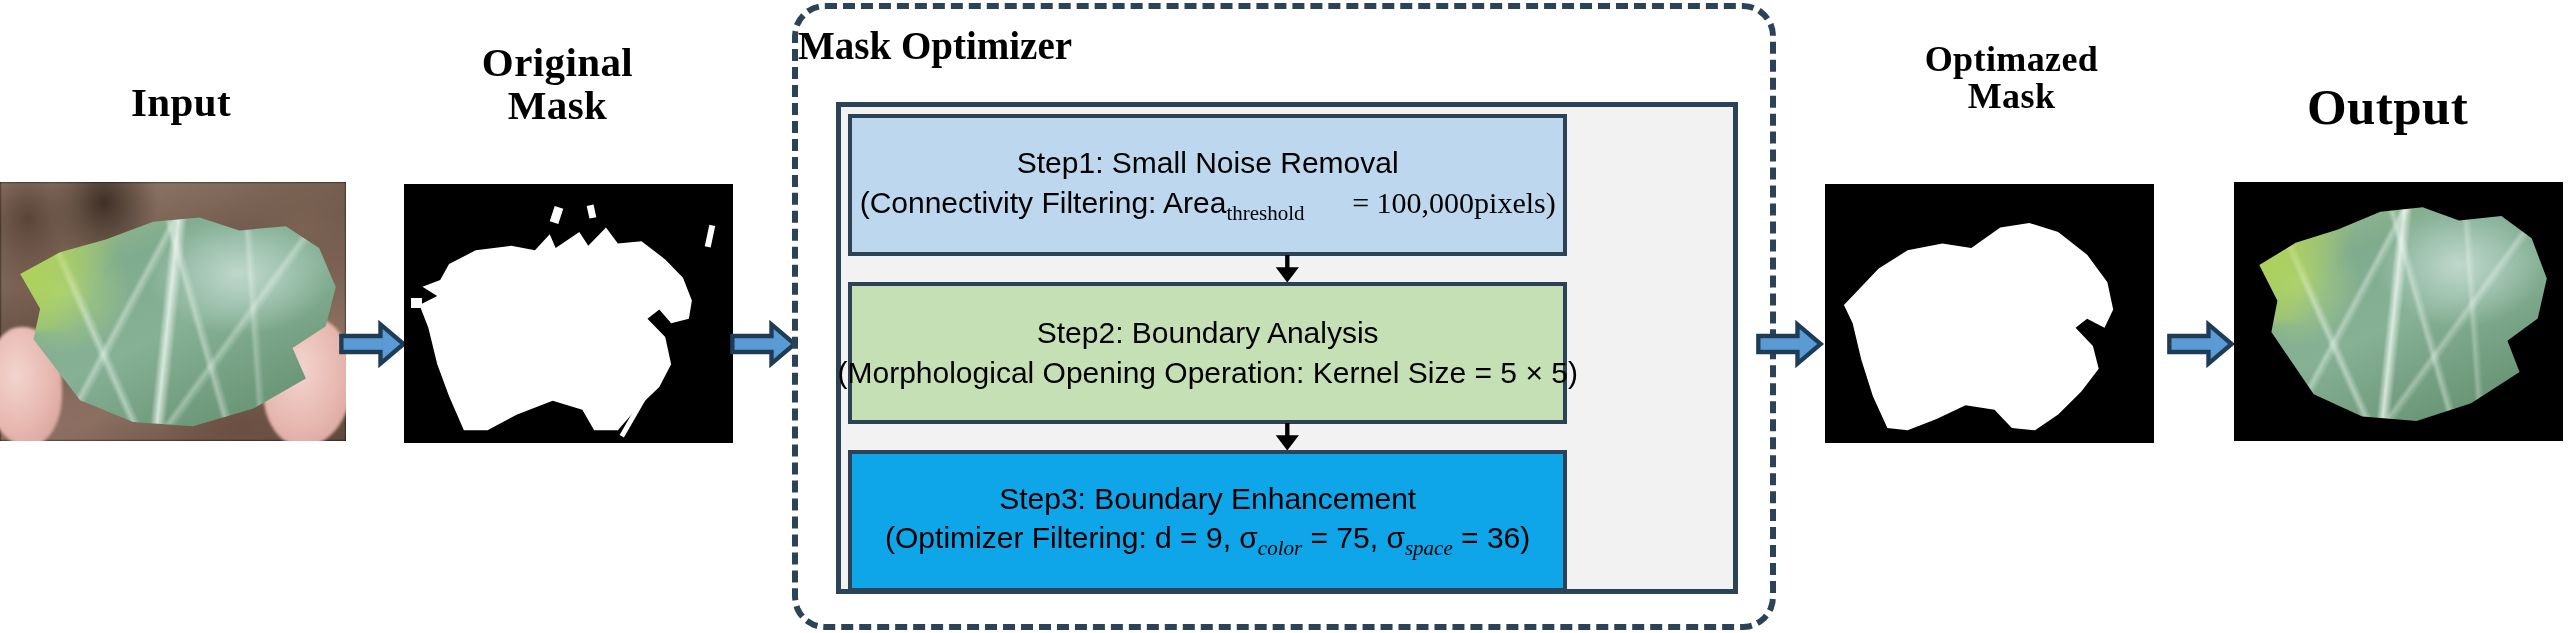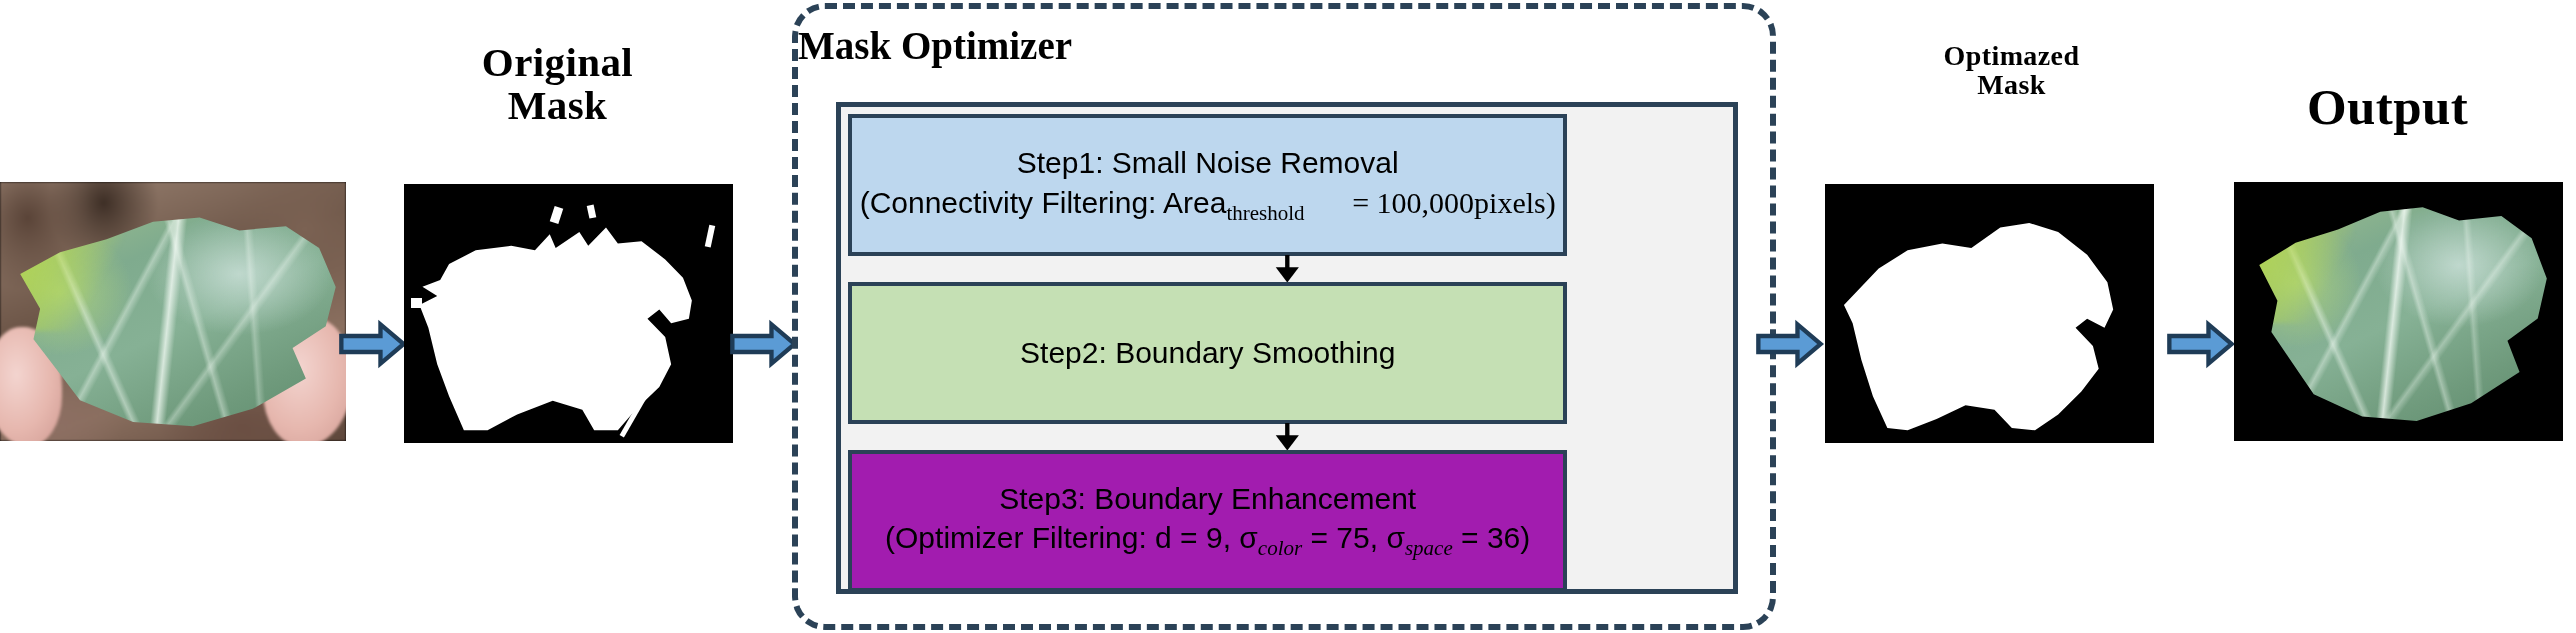--- a/index.html
+++ b/index.html
@@ -27,21 +27,21 @@
     position: absolute;
     text-align: center;
     font-family: "Liberation Serif", "DejaVu Serif", serif;
     font-weight: bold;
     color: #000000;
     line-height: 1.04;
     letter-spacing: 0.4px;
   }
   .caption.input-cap   { left: 14.5px;   top: 81px; width: 333px; font-size: 41px; }
   .caption.orig-cap    { left: 391px;  top: 41px;  width: 333px; font-size: 41px; }
-  .caption.optim-cap   { left: 1838px; top: 41px;  width: 347px; font-size: 28px; }
+  .caption.optim-cap   { left: 1838px; top: 41px;  width: 347px; font-size: 36px; }
   .caption.output-cap  { left: 2243px; top: 81px; width: 289px; font-size: 51px; }
 
   
   .panel {
     position: absolute;
     overflow: hidden;
     background: #000000;
   }
   .panel.input-img  { left: 0px;    top: 182px; width: 346px; height: 259px; }
   .panel.orig-img   { left: 404px;  top: 184px; width: 329px; height: 259px; }
@@ -179,21 +179,21 @@
     box-sizing: border-box;
     border: 4.3px solid #2B4257;
     display: flex;
     flex-direction: column;
     align-items: center;
     justify-content: center;
     gap: 4.3px;
   }
   .step1 { top: 7.2px;  height: 142px; background: #BDD7EE; }
   .step2 { top: 175px; height: 142px; background: #C5E0B4; }
-  .step3 { top: 343px; height: 142px; background: #a21caf; }
+  .step3 { top: 343px; height: 142px; background: #0ea5e9; }
 
   .step-line {
     font-family: "Liberation Sans", "DejaVu Sans", sans-serif;
     font-size: 30px;
     color: #000000;
     white-space: nowrap;
     line-height: 1.18;
   }
   .step-line .sub {
     font-size: 0.70em;
@@ -221,20 +221,21 @@
     height: 27.5px;
   }
   .varrow.v1 { top: 148px; }
   .varrow.v2 { top: 316px; }
 </style>
 </head>
 <body>
 
 <div class="stage">
 
+  <div class="caption input-cap">Input</div>
 
   <div class="panel input-img">
     <div class="photo-soil"></div>
     <div class="photo-hand left"></div>
     <div class="photo-hand right"></div>
     <div class="photo-leaf">
       <div class="leaf-veins"></div>
       <div class="leaf-yellow-edge"></div>
     </div>
   </div>
@@ -277,21 +278,22 @@
       </div>
 
       <div class="varrow v1">
         <svg viewBox="0 0 34 38" width="24.6" height="27.5" aria-hidden="true">
           <rect x="14" y="0" width="6" height="20" fill="#000000"></rect>
           <polygon points="1,17 33,17 17,38" fill="#000000"></polygon>
         </svg>
       </div>
 
       <div class="step step2">
-        <div class="step-line">Step2: Boundary Smoothing</div>
+        <div class="step-line">Step2: Boundary Analysis</div>
+        <div class="step-line">(Morphological Opening Operation: Kernel Size = 5 × 5)</div>
       </div>
 
       <div class="varrow v2">
         <svg viewBox="0 0 34 38" width="24.6" height="27.5" aria-hidden="true">
           <rect x="14" y="0" width="6" height="20" fill="#000000"></rect>
           <polygon points="1,17 33,17 17,38" fill="#000000"></polygon>
         </svg>
       </div>
 
       <div class="step step3">

